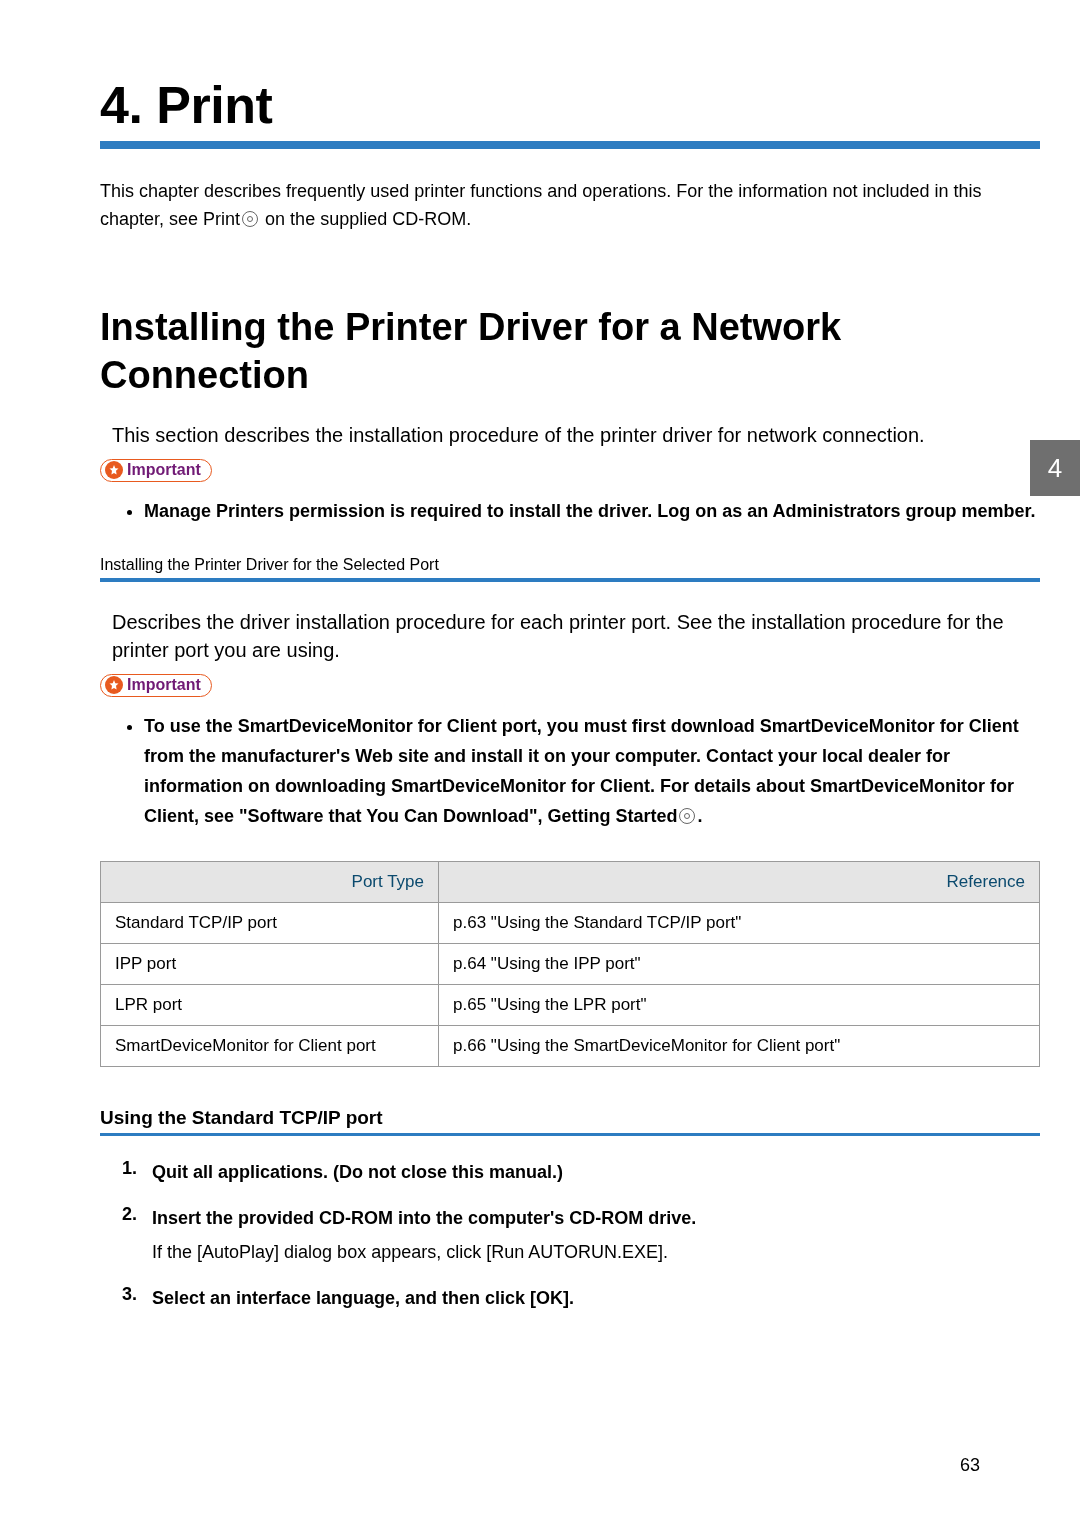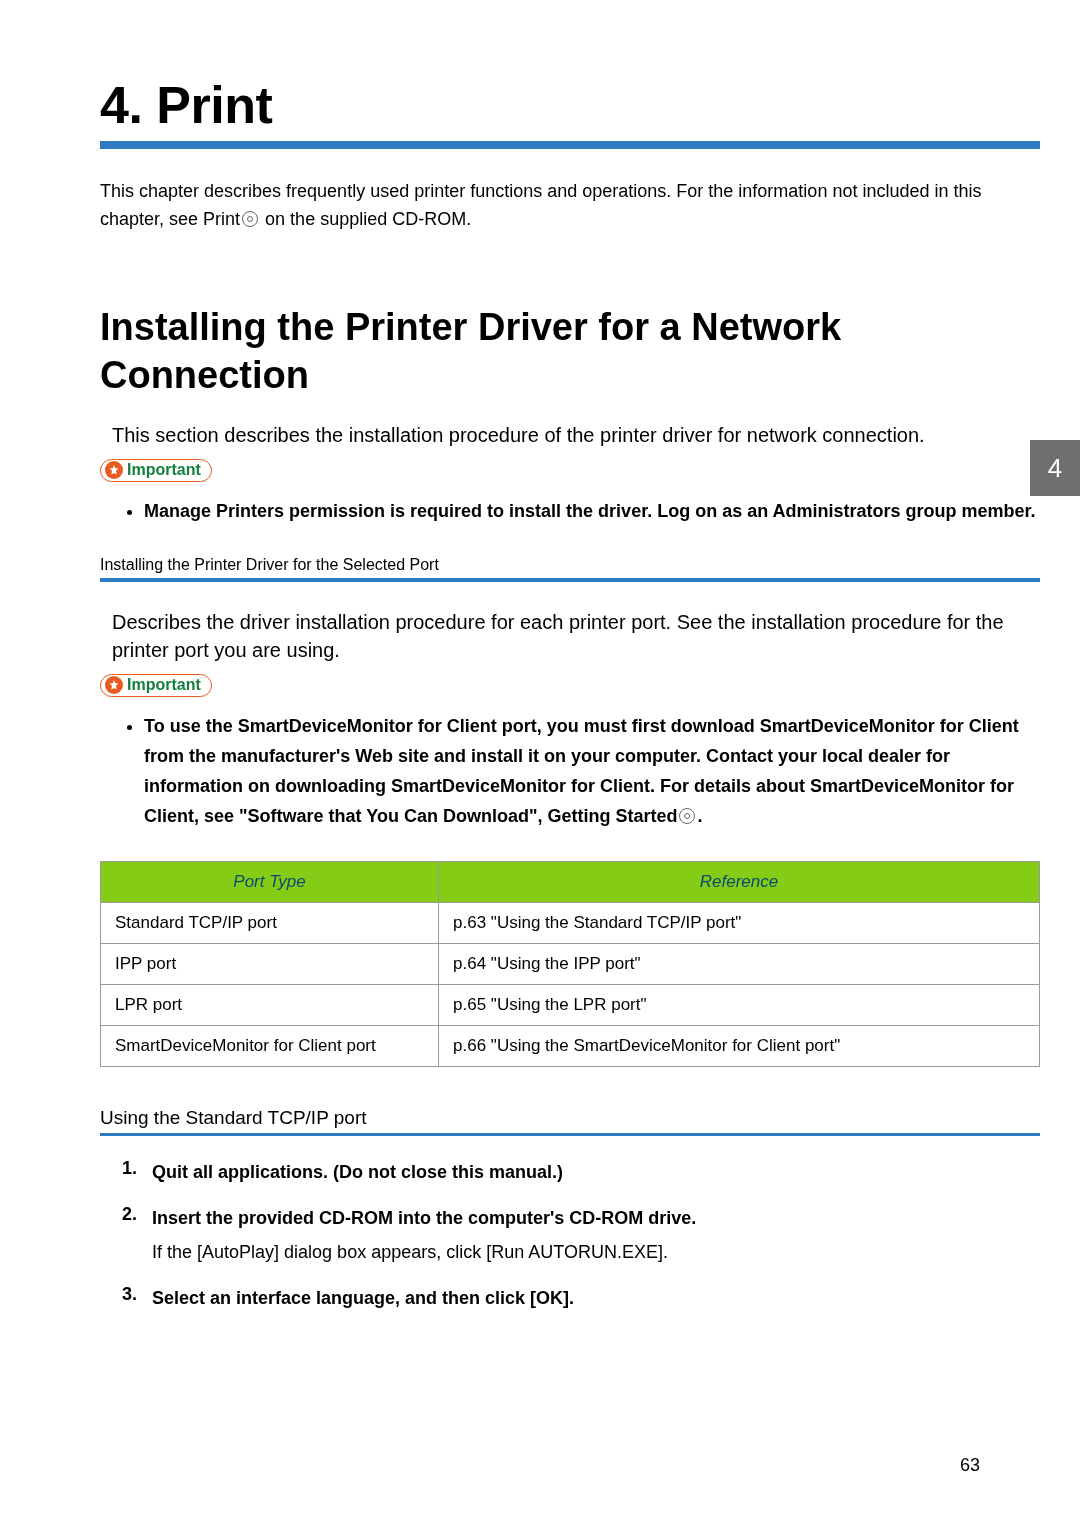--- a/index.html
+++ b/index.html
@@ -80,21 +80,21 @@
     margin-right: 4px;
   }
   .important-star svg {
     width: 12px;
     height: 12px;
     fill: #fff;
   }
   .important-label {
     font-size: 16px;
     font-weight: 700;
-    color: #15803d;
+    color: #701a75;
   }
   .bullet-list {
     margin: 0 0 30px 0;
     padding-left: 44px;
   }
   .bullet-list li {
     font-size: 18px;
     font-weight: 700;
     line-height: 30px;
     margin-bottom: 4px;
@@ -115,32 +115,31 @@
     margin: 16px 0 40px 0;
   }
   table.port-table th, table.port-table td {
     border: 1px solid #9a9a9a;
     padding: 10px 14px;
     font-size: 17px;
     text-align: left;
     vertical-align: middle;
   }
   table.port-table th {
-    background: #84cc16;
+    background: #e5e5e5;
     font-weight: 400;
-    text-align: center;
+    text-align: right;
     color: #0b4a6e;
-    font-style: italic;
   }
   table.port-table td.col1 {
     width: 36%;
   }
   .subsub-title {
     font-size: 19px;
-    font-weight: 400;
+    font-weight: 700;
     margin: 30px 0 4px 0;
   }
   .thin2-blue {
     height: 3px;
     background: #2d7cc1;
     margin-bottom: 22px;
   }
   ol.steps {
     margin: 8px;
     padding-left: 26px;

